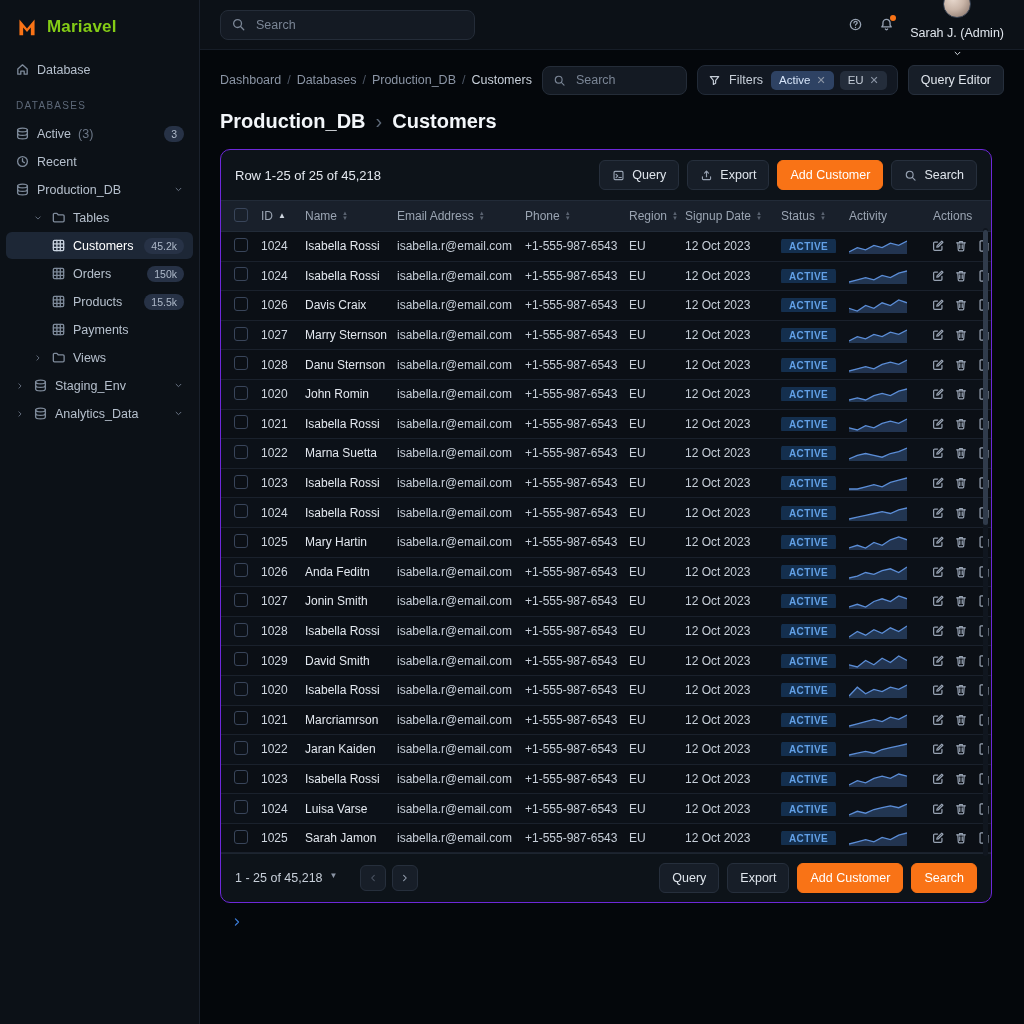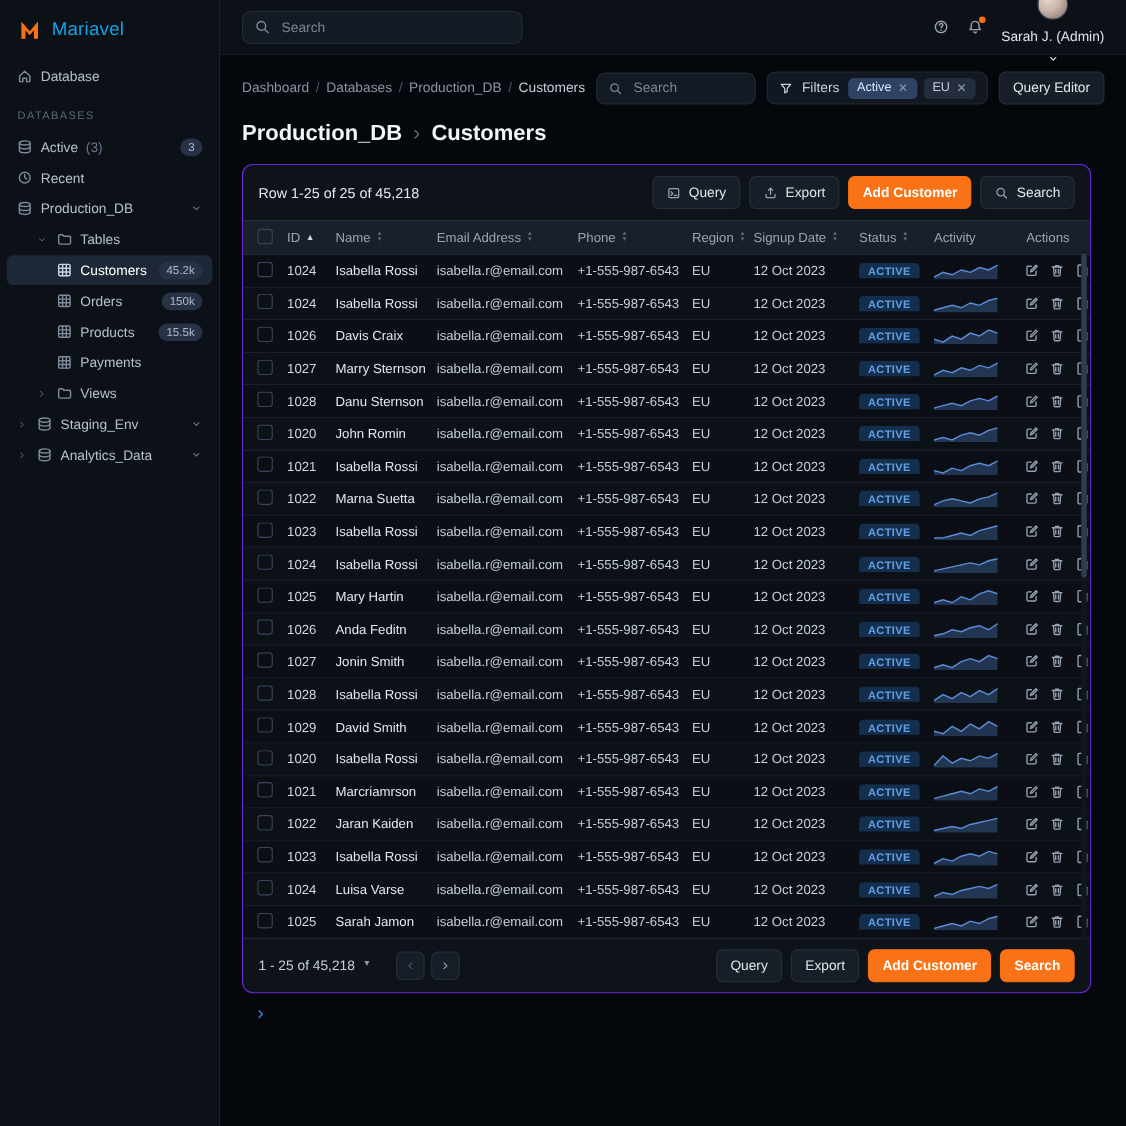--- a/index.html
+++ b/index.html
@@ -9,21 +9,21 @@
     background:#05080d; color:#dfe5ec;
     font-family:"Liberation Sans", sans-serif; font-size:13px;
   }
   .ic { display:inline-flex; align-items:center; justify-content:center; color:#8schwarz; }
   .ic svg { display:block; }
 
   
   .sidebar { position:absolute; left:0; top:0; width:200px; height:1024px;
     background:#0c1117; border-right:1px solid #1a212c; }
   .logo-row { display:flex; align-items:center; gap:9px; padding:16px 16px 14px; }
-  .logo-row .brand { font-size:17px; font-weight:normal; color:#0ea5e9; letter-spacing:.2px; }
+  .logo-row .brand { font-size:17px; font-weight:bold; color:#84cc16; letter-spacing:.2px; }
   .s-item { margin:1px 6px; padding:0 9px; height:27px; border-radius:6px;
     display:flex; align-items:center; gap:7px; color:#b6c0cd; font-size:12.5px; cursor:pointer; }
   .s-item .ic { color:#7e8a9a; }
   .s-item.selected { background:#1d2736; color:#ffffff; }
   .s-item.selected .ic { color:#c9d3e0; }
   .s-item .suffix { color:#6b7686; }
   .s-badge { margin-left:auto; background:#273246; color:#aeb9c9; font-size:10.5px;
     padding:2px 7px; border-radius:9px; }
   .s-trail { margin-left:auto; color:#6b7686; display:flex; }
   .s-exp { color:#6b7686; display:flex; width:11px; }
@@ -59,21 +59,21 @@
   .filters-box { display:flex; align-items:center; gap:8px; background:#121822;
     border:1px solid #222b38; border-radius:8px; height:30px; padding:0 10px; color:#c7cfd9; font-size:12.5px; }
   .chip { display:inline-flex; align-items:center; gap:6px; background:#242d3b; border-radius:5px;
     padding:3px 8px; font-size:11.5px; color:#c3cbd6; cursor:pointer; }
   .chip.active { background:#2e4263; color:#d6e4f8; }
   .chip .x { color:#8b95a5; font-size:11px; }
   .btn { display:inline-flex; align-items:center; gap:7px; height:30px; padding:0 12px; border-radius:6px;
     background:#171e28; border:1px solid #262f3c; color:#dfe5ec; font-size:12.5px; cursor:pointer;
     font-family:"Liberation Sans",sans-serif; white-space:nowrap; }
   .btn .ic { color:#97a2b2; }
-  .btn.orange { background:#f97316; border-color:#f97316; color:#fff; font-weight:bold; }
+  .btn.orange { background:#f97316; border-color:#f97316; color:#fff; font-weight:normal; }
 
   .page-title { margin:14px 0 16px; font-size:20px; font-weight:bold; color:#f3f6fa;
     display:flex; align-items:center; gap:10px; }
   .page-title .sep { color:#5d6878; font-weight:normal; }
 
   
   .card { position:relative; background:#0d1319; border:1px solid #6d28d9; border-radius:10px;
     width:772px; overflow:hidden; }
   .card-head { display:flex; align-items:center; padding:10px 14px; gap:8px; }
   .summary { font-size:13px; color:#e3e8ef; }

